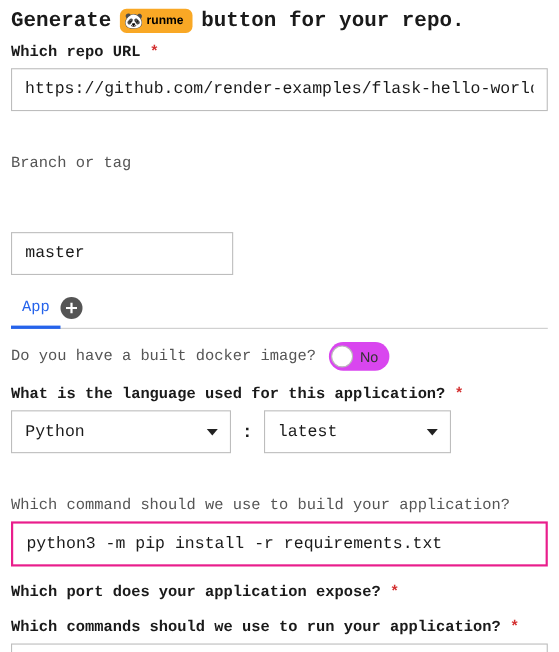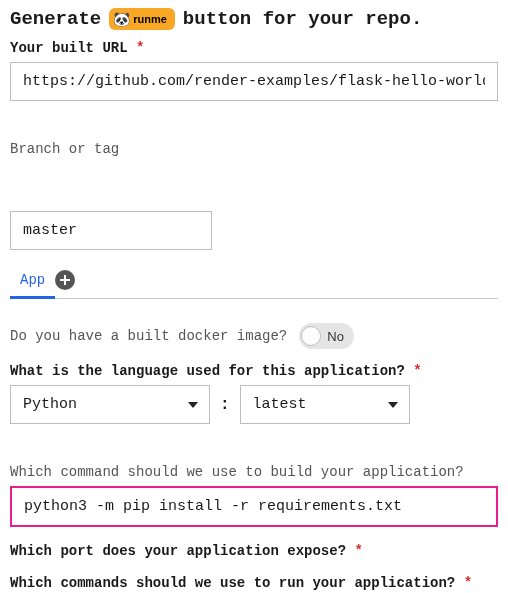--- a/index.html
+++ b/index.html
@@ -65,21 +65,21 @@
   .w-full { width: 100%; }
   .w-branch { width: 202px; margin-top: 48px; }
   .highlight {
     border: 2px solid #e91e8c !important;
     box-shadow: 0 0 0 0;
   }
   .tabs-row {
     display: flex;
     align-items: center;
     border-bottom: 1px solid #ccc;
-    margin-bottom: 24px;
+    margin-bottom: 12px;
   }
   .tab {
     padding: 6px 10px 8px 10px;
     font-size: 14px;
     color: #2563eb;
     cursor: pointer;
   }
   .tab.active {
     border-bottom: 3px solid #2563eb;
     margin-bottom: -1px;
@@ -102,21 +102,21 @@
     display: flex;
     align-items: center;
     gap: 12px;
     margin-bottom: 14px;
     color: #555;
     font-size: 14px;
   }
   .toggle {
     display: inline-flex;
     align-items: center;
-    background: #e5e5e5;
+    background: #d946ef;
     border-radius: 14px;
     height: 26px;
     padding: 2px 10px 2px 2px;
     cursor: pointer;
     gap: 6px;
   }
   .knob {
     width: 20px; height: 20px;
     border-radius: 50%;
     background: #fff;
@@ -156,21 +156,21 @@
   <span>Generate</span>
   <span class="badge">
     <span class="badge-face">🐼</span>
     <span>runme</span>
   </span>
   <span>button for your repo.</span>
 </div>
 
 <div class="field">
   <div class="label">
-    <span>Your built URL</span>
+    <span>Which repo URL</span>
     <span class="req">*</span>
   </div>
   <input type="text" class="w-full" value="https://github.com/render-examples/flask-hello-world" style="">
 </div>
 
 <div class="field">
   <div class="label-light">Branch or tag</div>
   <input type="text" class="w-branch" value="master" style="">
 </div>
 

